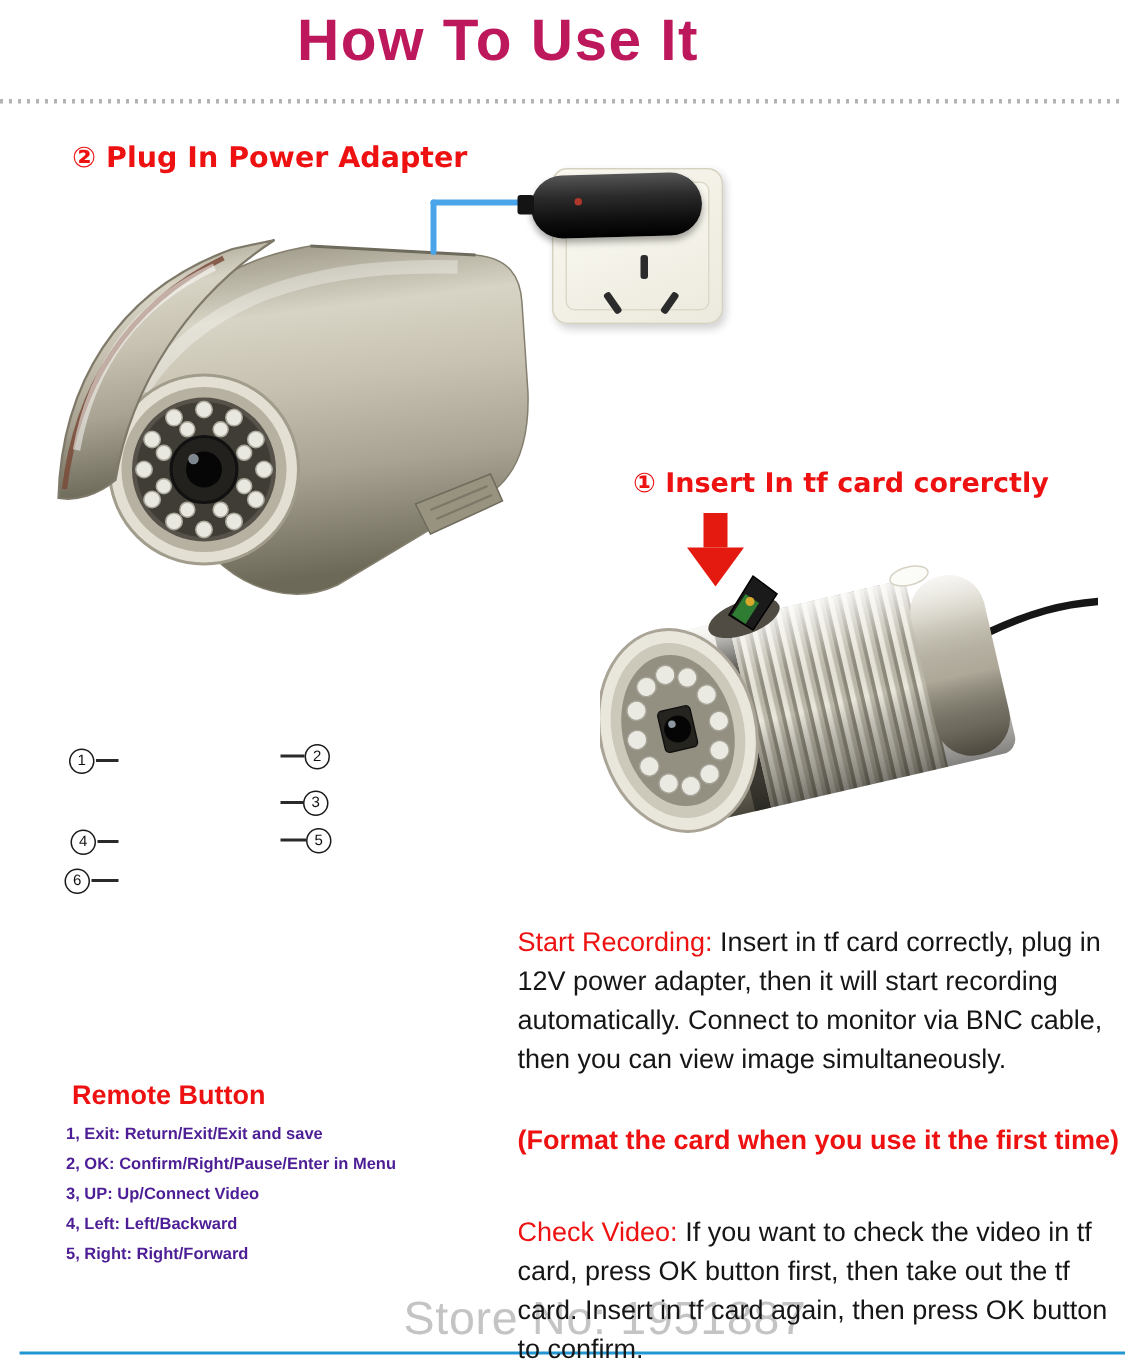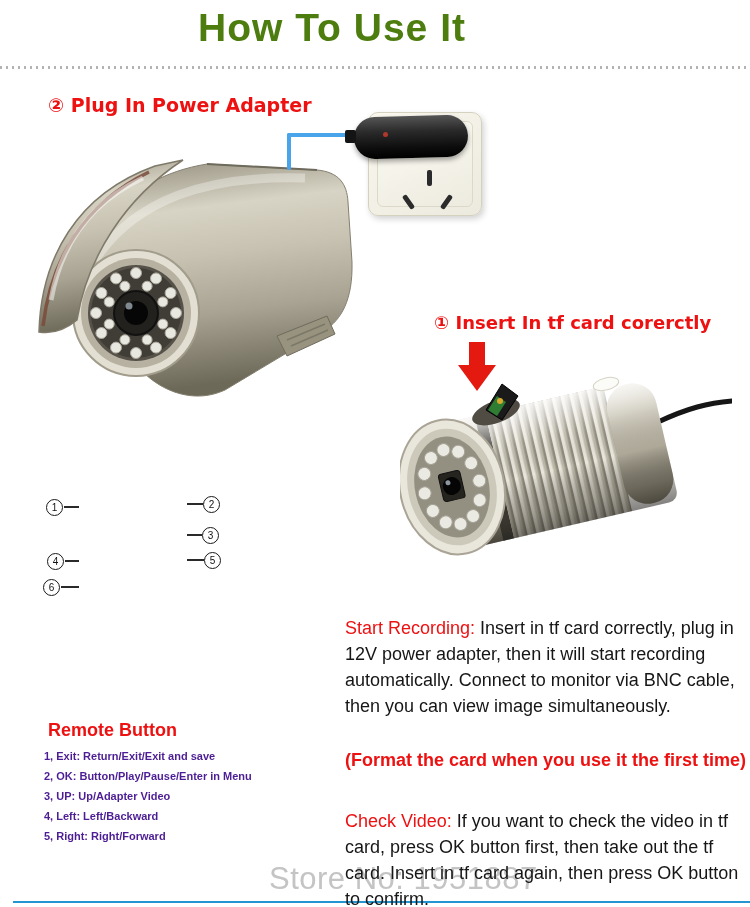--- a/index.html
+++ b/index.html
@@ -1,27 +1,27 @@
 <!DOCTYPE html>
 <html><head>
 <meta charset="utf-8">
 <style>
   html,body{margin:0;padding:0;background:#fff;}
   .canvas{position:relative;width:750px;height:907px;background:#fff;overflow:hidden;
           font-family:"Liberation Sans",sans-serif;color:#1a1a1a;}
   .abs{position:absolute;}
 
   .page-title{top:6px;left:0;width:664px;text-align:center;font-size:39px;font-weight:700;
-              color:#4d7c0f;letter-spacing:1px;}
+              color:#be185d;letter-spacing:1px;}
   .dotted-divider{top:66px;left:0;width:750px;height:3px;
     background-image:repeating-linear-gradient(to right,#b3b3b3 0 2px,transparent 2px 6px);}
 
   .step-label{color:#ee1111;font-weight:700;font-size:19px;font-family:"DejaVu Sans","Liberation Sans",sans-serif;}
   .step2{left:48px;top:94px;}
-  .step1{left:434px;top:312px;font-size:18px;}
+  .step1{left:422px;top:312px;font-size:18px;}
 
   
   .cable-h{left:287px;top:133px;width:66px;height:4px;background:#4aa4ea;border-radius:2px;}
   .cable-v{left:287px;top:133px;width:4px;height:37px;background:#4aa4ea;border-radius:2px;}
 
   
   .socket{left:368px;top:112px;width:112px;height:102px;background:linear-gradient(145deg,#faf8ef,#eceade);
           border:1px solid #d5d1bf;border-radius:10px;box-shadow:2px 3px 6px rgba(0,0,0,.18);}
   .socket-inner{position:absolute;left:8px;top:8px;right:8px;bottom:8px;border:1px solid #ddd9c9;
                 border-radius:6px;background:linear-gradient(160deg,#fcfbf4,#edebdf);}
@@ -227,22 +227,22 @@
   <div class="abs cline" style="left:187px;top:503px;width:16px;"></div>
   <div class="abs cline" style="left:187px;top:534px;width:15px;"></div>
   <div class="abs cline" style="left:65px;top:560px;width:14px;"></div>
   <div class="abs cline" style="left:187px;top:559px;width:17px;"></div>
   <div class="abs cline" style="left:61px;top:586px;width:18px;"></div>
 
   <div class="abs remote-heading">Remote Button</div>
 
   <div class="abs fn-list">
     <div>1, Exit: Return/Exit/Exit and save</div>
-    <div>2, OK: Button/Play/Pause/Enter in Menu</div>
-    <div>3, UP: Up/Adapter Video</div>
+    <div>2, OK: Confirm/Right/Pause/Enter in Menu</div>
+    <div>3, UP: Up/Connect Video</div>
     <div>4, Left: Left/Backward</div>
     <div>5, Right: Right/Forward</div>
   </div>
 
   <p class="abs para start-para"><span class="red">Start Recording:</span>
     <span>Insert in tf card correctly, plug in 12V power adapter, then it will start recording automatically. Connect to monitor via BNC cable, then you can view image simultaneously.</span></p>
 
   <div class="abs format-note">(Format the card when you use it the first time)</div>
 
   <p class="abs para check-para"><span class="red">Check Video:</span>

